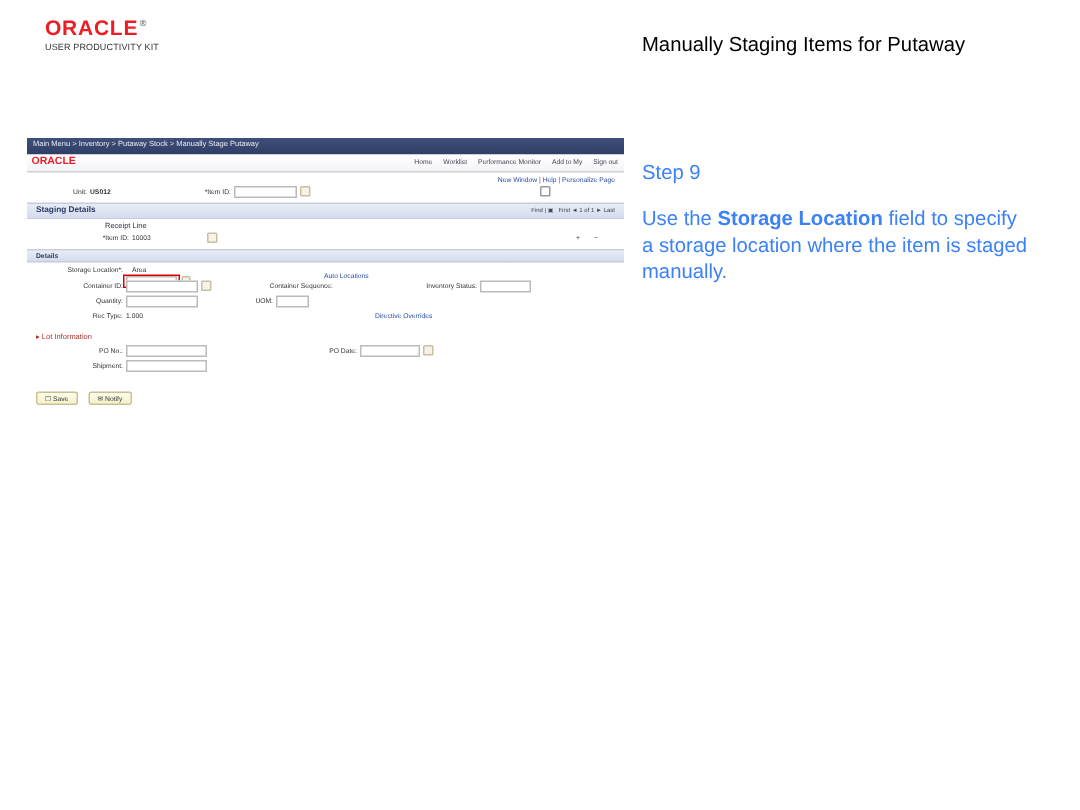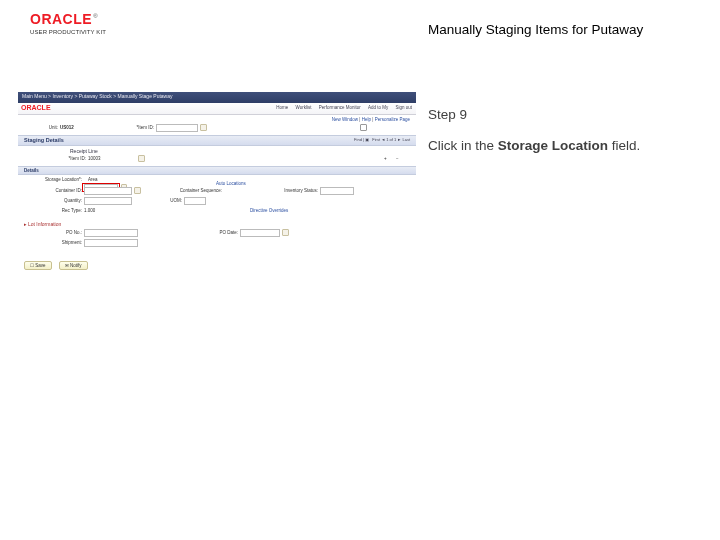--- a/index.html
+++ b/index.html
@@ -121,21 +121,21 @@
   }
 
   
   .instructions {
     position: absolute;
     top: 106px;
     left: 428px;
     width: 260px;
     font-size: 13.5px;
     line-height: 1.28;
-    color: #404040;
+    color: #3b82f6;
   }
   .instructions p { margin-bottom: 14px; }
   .bold { font-weight: bold; }
 </style>
 </head>
 <body>
 
 <div class="header">
   <div class="logo-block">
     <div>
@@ -242,15 +242,15 @@
 
   <div class="ss-buttons">
     <span class="ss-btn">☐ <span>Save</span></span>
     <span class="ss-btn">✉ <span>Notify</span></span>
   </div>
 </div>
 
 <div class="instructions">
   <p>Step 9</p>
   <p>
-    <span>Click in the </span><span class="bold">Storage Location</span><span> field.</span>
+    <span>Use the </span><span class="bold">Storage Location</span><span> field to specify a storage location where the item is staged manually.</span>
   </p>
 </div>
 
 </body></html>

